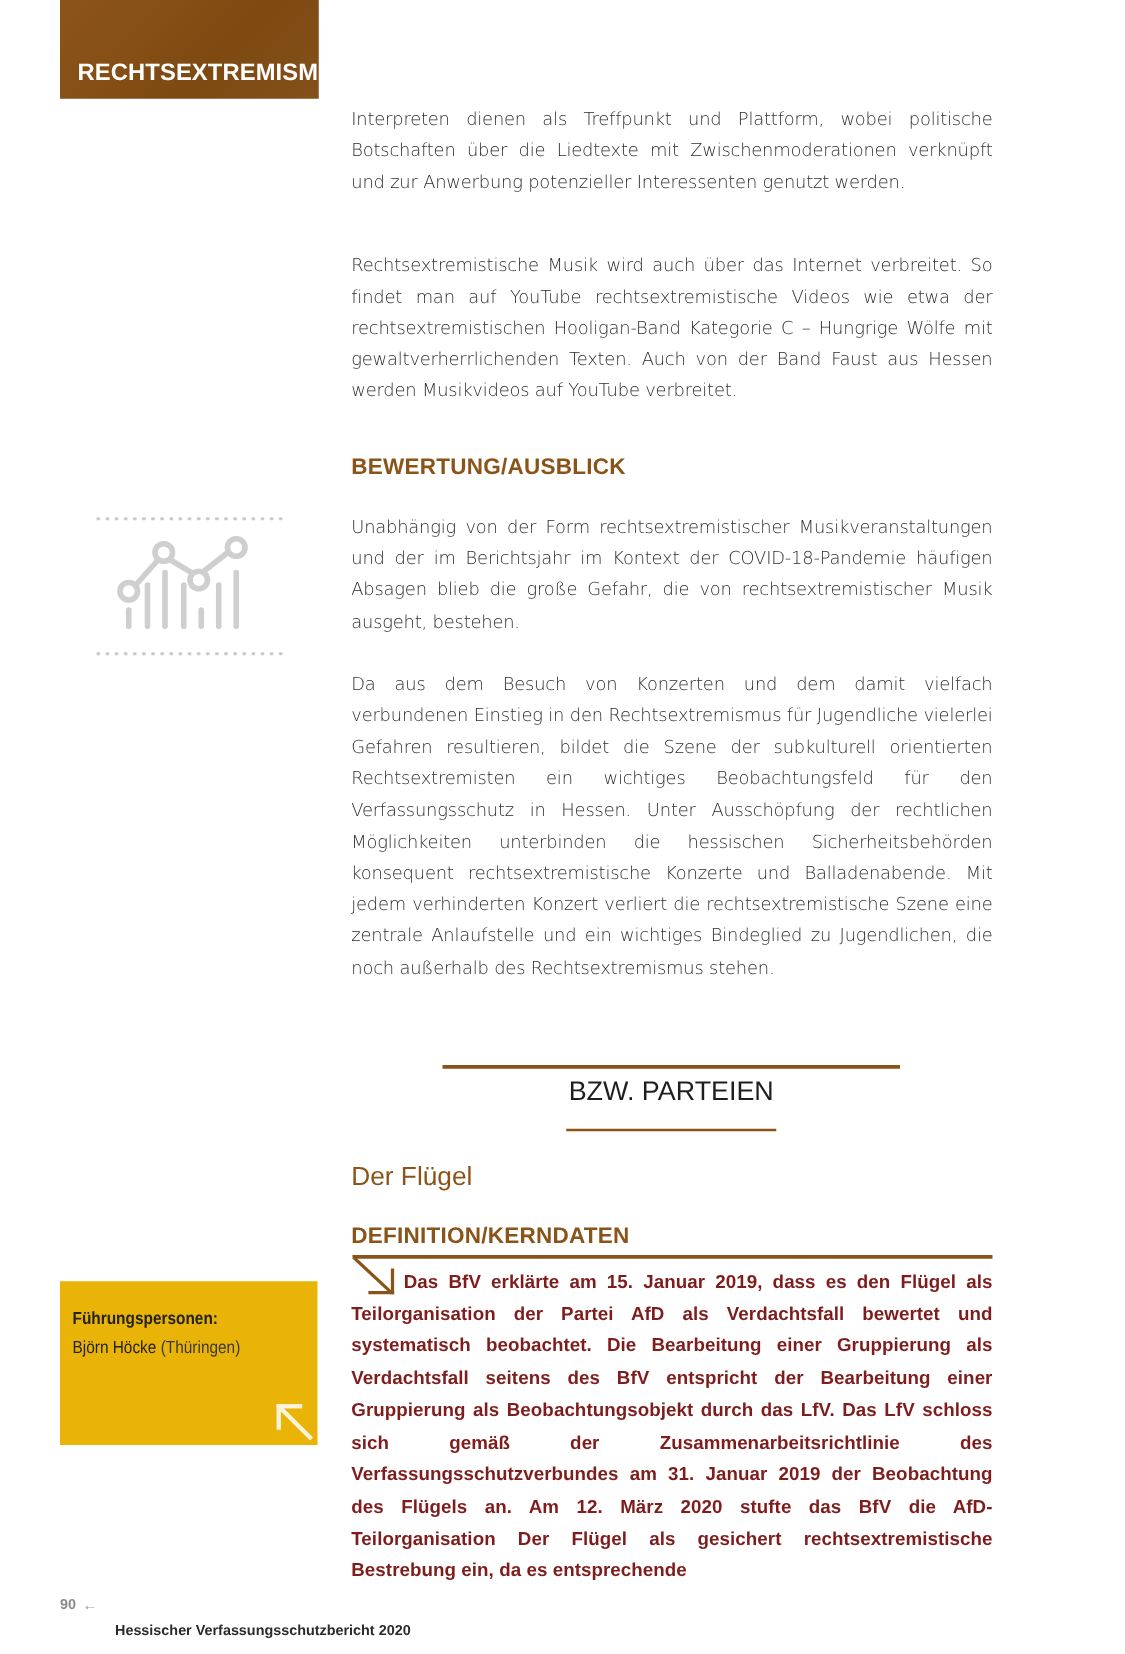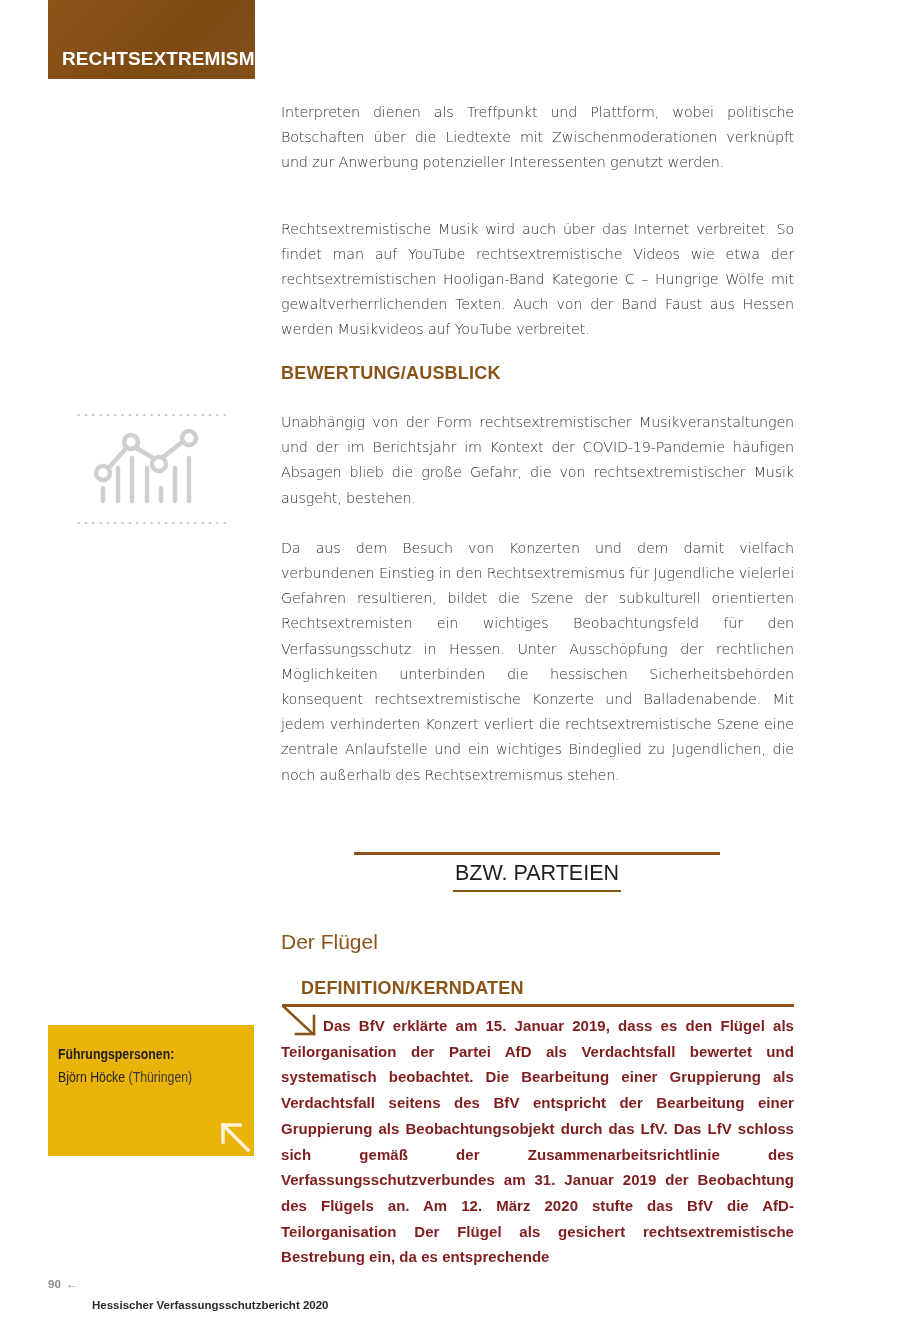--- a/index.html
+++ b/index.html
@@ -86,21 +86,21 @@
     line-height: 25px;
     letter-spacing: 0.1px;
   }
   .chapter-title .line2 {
     display: inline-block;
     font-family: "Liberation Sans", sans-serif;
     font-size: 21.5px;
     color: #1e1e1e;
     line-height: 24px;
     border-bottom: 2px solid #8a5418;
-    padding: 0 2px 5px 2px;
+    padding: 0 2px 18px 2px;
   }
   .org-title {
     position: absolute;
     left: 281px;
     top: 930px;
     font-family: "Liberation Sans", sans-serif;
     font-size: 21px;
     color: #8a5418;
   }
   .def-rule {
@@ -206,21 +206,21 @@
     margin-top: 21px;
   }
 </style>
 </head>
 <body>
 
 <div class="header-tab">
   <span>RECHTSEXTREMISMUS</span>
 </div>
 
-<div class="body-text" style="top: 100px;">
+<div class="body-text" style="top: 84px;">
   <p>Interpreten dienen als Treffpunkt und Plattform, wobei politische Botschaften über die Liedtexte mit Zwischenmoderationen verknüpft und zur Anwerbung potenzieller Interessenten genutzt werden.</p>
   <p style="margin-top: 41px;">Rechtsextremistische Musik wird auch über das Internet verbreitet. So findet man auf YouTube rechtsextremistische Videos wie etwa der rechtsextremistischen Hooligan-Band Kategorie C – Hungrige Wölfe mit gewaltverherrlichenden Texten. Auch von der Band Faust aus Hessen werden Musikvideos auf YouTube verbreitet.</p>
 </div>
 
 <div class="section-heading" style="top: 363px;">BEWERTUNG/AUSBLICK</div>
 
 <div class="dotted" style="top: 413px;"></div>
 <svg style="position:absolute; left:92px; top:428px;" width="110" height="78" viewBox="0 0 110 78">
   <g stroke="#cfcfcf" stroke-width="4.5" stroke-linecap="round" fill="none">
     <line x1="11" y1="60" x2="11" y2="73"></line>
@@ -233,31 +233,31 @@
     <polyline points="13,44 38,16 66,33 94,11"></polyline>
     <circle cx="11" cy="45" r="7" fill="#ffffff"></circle>
     <circle cx="39" cy="14" r="7" fill="#ffffff"></circle>
     <circle cx="67" cy="36" r="7" fill="#ffffff"></circle>
     <circle cx="97" cy="10" r="7" fill="#ffffff"></circle>
   </g>
 </svg>
 <div class="dotted" style="top: 521px;"></div>
 
 <div class="body-text" style="top: 410px;">
-  <p>Unabhängig von der Form rechtsextremistischer Musikveranstaltungen und der im Berichtsjahr im Kontext der COVID-19-Pandemie häufigen Absagen blieb die große Gefahr, die von rechtsextremistischer Musik ausgeht, bestehen.</p>
+  <p>Unabhängig von der Form rechtsextremistischer Musikveranstaltungen und der im Berichtsjahr im Kontext der COVID-18-Pandemie häufigen Absagen blieb die große Gefahr, die von rechtsextremistischer Musik ausgeht, bestehen.</p>
   <p style="margin-top: 25px;">Da aus dem Besuch von Konzerten und dem damit vielfach verbundenen Einstieg in den Rechtsextremismus für Jugendliche vielerlei Gefahren resultieren, bildet die Szene der subkulturell orientierten Rechtsextremisten ein wichtiges Beobachtungsfeld für den Verfassungsschutz in Hessen. Unter Ausschöpfung der rechtlichen Möglichkeiten unterbinden die hessischen Sicherheitsbehörden konsequent rechtsextremistische Konzerte und Balladenabende. Mit jedem verhinderten Konzert verliert die rechtsextremistische Szene eine zentrale Anlaufstelle und ein wichtiges Bindeglied zu Jugendlichen, die noch außerhalb des Rechtsextremismus stehen.</p>
 </div>
 
 <div class="chapter-title">
   <div class="rule-top"></div>
   <div class="line2">BZW. PARTEIEN</div>
 </div>
 
 <div class="org-title">Der Flügel</div>
-<div class="section-heading" style="top: 978px; margin-left: 20px;">DEFINITION/KERNDATEN</div>
+<div class="section-heading" style="top: 978px;">DEFINITION/KERNDATEN</div>
 <div class="def-rule"></div>
 <svg class="def-arrow" viewBox="0 0 36 32">
   <g stroke="#8a5418" stroke-width="2.6" fill="none" stroke-linecap="square">
     <line x1="2" y1="3" x2="30" y2="29"></line>
     <line x1="32" y1="12" x2="32" y2="30"></line>
     <line x1="14" y1="30" x2="32" y2="30"></line>
   </g>
 </svg>
 
 <div class="bold-text"><span class="indent"></span><span>Das BfV erklärte am 15. Januar 2019, dass es den Flügel als Teilorganisation der Partei AfD als Verdachtsfall bewertet und systematisch beobachtet. Die Bearbeitung einer Gruppierung als Verdachtsfall seitens des BfV entspricht der Bearbeitung einer Gruppierung als Beobachtungsobjekt durch das LfV. Das LfV schloss sich gemäß der Zusammenarbeitsrichtlinie des Verfassungsschutzverbundes am 31. Januar 2019 der Beobachtung des Flügels an. Am 12. März 2020 stufte das BfV die AfD-Teilorganisation Der Flügel als gesichert rechtsextremistische Bestrebung ein, da es entsprechende</span></div>

